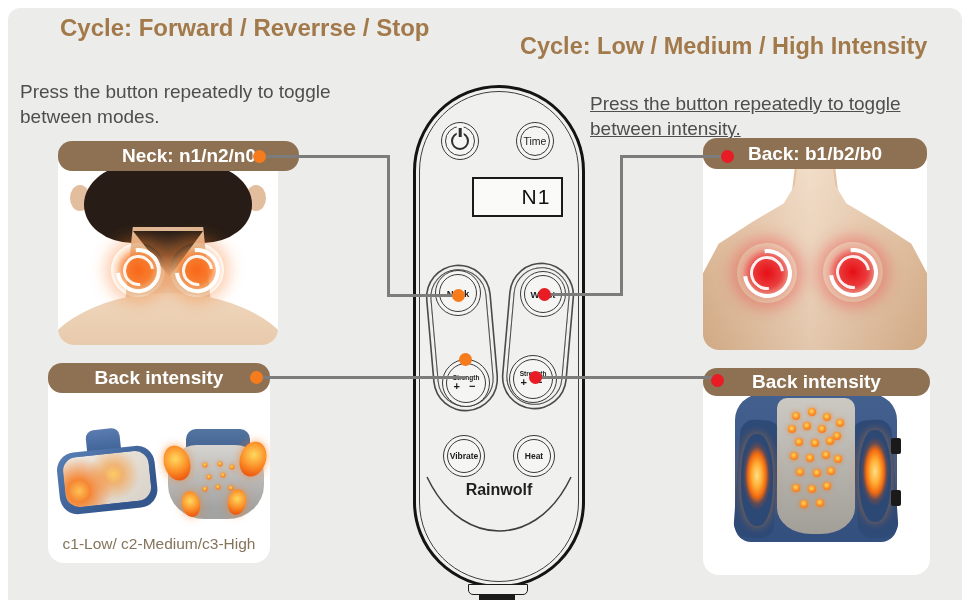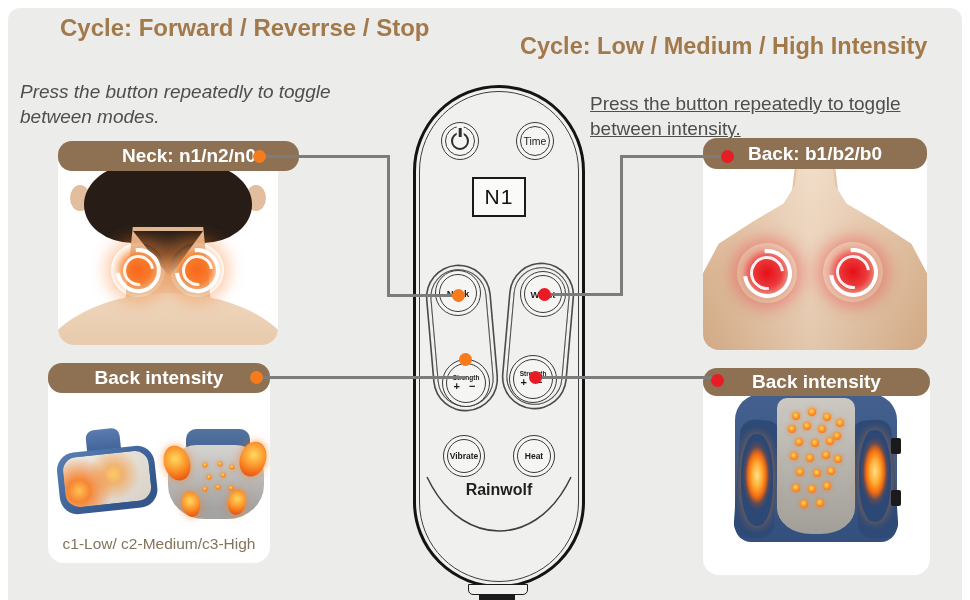--- a/index.html
+++ b/index.html
@@ -32,21 +32,21 @@
   #remote{left:413px;top:85px;width:172px;height:503px;z-index:5;}
   #remote-outer{position:absolute;inset:0;border:3px solid #141414;border-radius:86px;background:#f0f0ef;}
   #remote-inner{position:absolute;inset:6px;border:1.5px solid #3e3e3e;border-radius:80px;}
   .pill{position:absolute;width:54px;height:136px;border:1.6px solid #4b4b4b;border-radius:28px;
         box-shadow:0 0 0 3px #f0f0ef,0 0 0 4.6px #4b4b4b;}
   .rbtn{position:absolute;border:1.6px solid #3a3a3a;border-radius:50%;background:#f5f5f3;
         display:flex;flex-direction:column;align-items:center;justify-content:center;color:#1c1c1c;}
   .rbtn::before{content:"";position:absolute;inset:2.6px;border:1.3px solid #3a3a3a;border-radius:50%;}
   .rbtn .lbl{position:relative;z-index:1;}
   #display{left:59px;top:92px;width:50px;height:36px;border:2px solid #1a1a1a;background:#fafaf8;
-           display:flex;align-items:center;justify-content:center;font-size:21px;color:#111;letter-spacing:1px;}
+           display:flex;align-items:center;justify-content:center;font-size:21px;color:#111;letter-spacing:1px;padding-left:37px;}
   #power-glyph{position:relative;width:14px;height:14px;border:2.2px solid #2e2e2e;border-radius:50%;}
   #power-glyph::before{content:"";position:absolute;left:50%;top:-6px;transform:translateX(-50%);
            width:2.6px;height:9px;background:#2e2e2e;box-shadow:0 0 0 2px #f5f5f3;}
   #brand{left:0;top:396px;width:100%;text-align:center;font-weight:bold;font-size:16px;color:#1f1f1f;z-index:2;}
   .conn1{left:468px;top:584px;width:58px;height:9px;border:1.6px solid #1c1c1c;background:#f0f0ef;
          border-radius:0 0 5px 5px;z-index:5;}
   .conn2{left:479px;top:594px;width:36px;height:6px;background:#1b1b1b;z-index:5;}
 
   
   .swirl{position:absolute;}
@@ -70,21 +70,21 @@
 </style>
 </head>
 <body>
 
 <div id="page">
   <div class="abs" id="panel"></div>
 
   <div class="abs h-title" style="left:18px;top:14px;font-size:24px;margin-left:42px;">Cycle: Forward / Reverrse / Stop</div>
   <div class="abs h-title" style="left:520px;top:33px;font-size:23.5px;text-align:right;">Cycle: Low / Medium / High Intensity</div>
 
-  <div class="abs desc" style="left:20px;top:79px;width:350px;font-style:italic;">Press the button repeatedly to toggle between modes.</div>
+  <div class="abs desc" style="left:20px;top:79px;width:350px;">Press the button repeatedly to toggle between modes.</div>
   <div class="abs desc" style="left:590px;top:91px;width:350px;text-decoration:underline;">Press the button repeatedly to toggle between intensity.</div>
 
   <div class="abs card" style="left:58px;top:141px;width:220px;height:204px;">
     <div style="position:absolute;inset:0;">
       <div class="abs" style="left:12px;top:44px;width:20px;height:26px;background:#e2bd9e;border-radius:50%;"></div>
       <div class="abs" style="left:188px;top:44px;width:20px;height:26px;background:#e2bd9e;border-radius:50%;"></div>
       <div class="abs" style="left:26px;top:22px;width:168px;height:80px;background:#271d16;border-radius:80px 80px 70px 70px / 60px 60px 55px 55px;"></div>
       <div class="abs" style="left:66px;top:86px;width:88px;height:86px;background:linear-gradient(180deg,#dfb896,#ecd0b4);clip-path:polygon(10% 0,90% 0,100% 100%,0 100%);"></div>
       <div class="abs" style="left:75px;top:90px;width:70px;height:46px;background:linear-gradient(180deg,#271d16 0%,#6b4a33 52%,rgba(190,150,110,0) 100%);clip-path:polygon(0 0,100% 0,52% 100%);"></div>
       <div class="abs" style="left:-24px;top:152px;width:268px;height:90px;background:linear-gradient(180deg,#efd6bc,#e3c2a1);border-radius:50% 50% 0 0 / 95% 95% 0 0;"></div>

